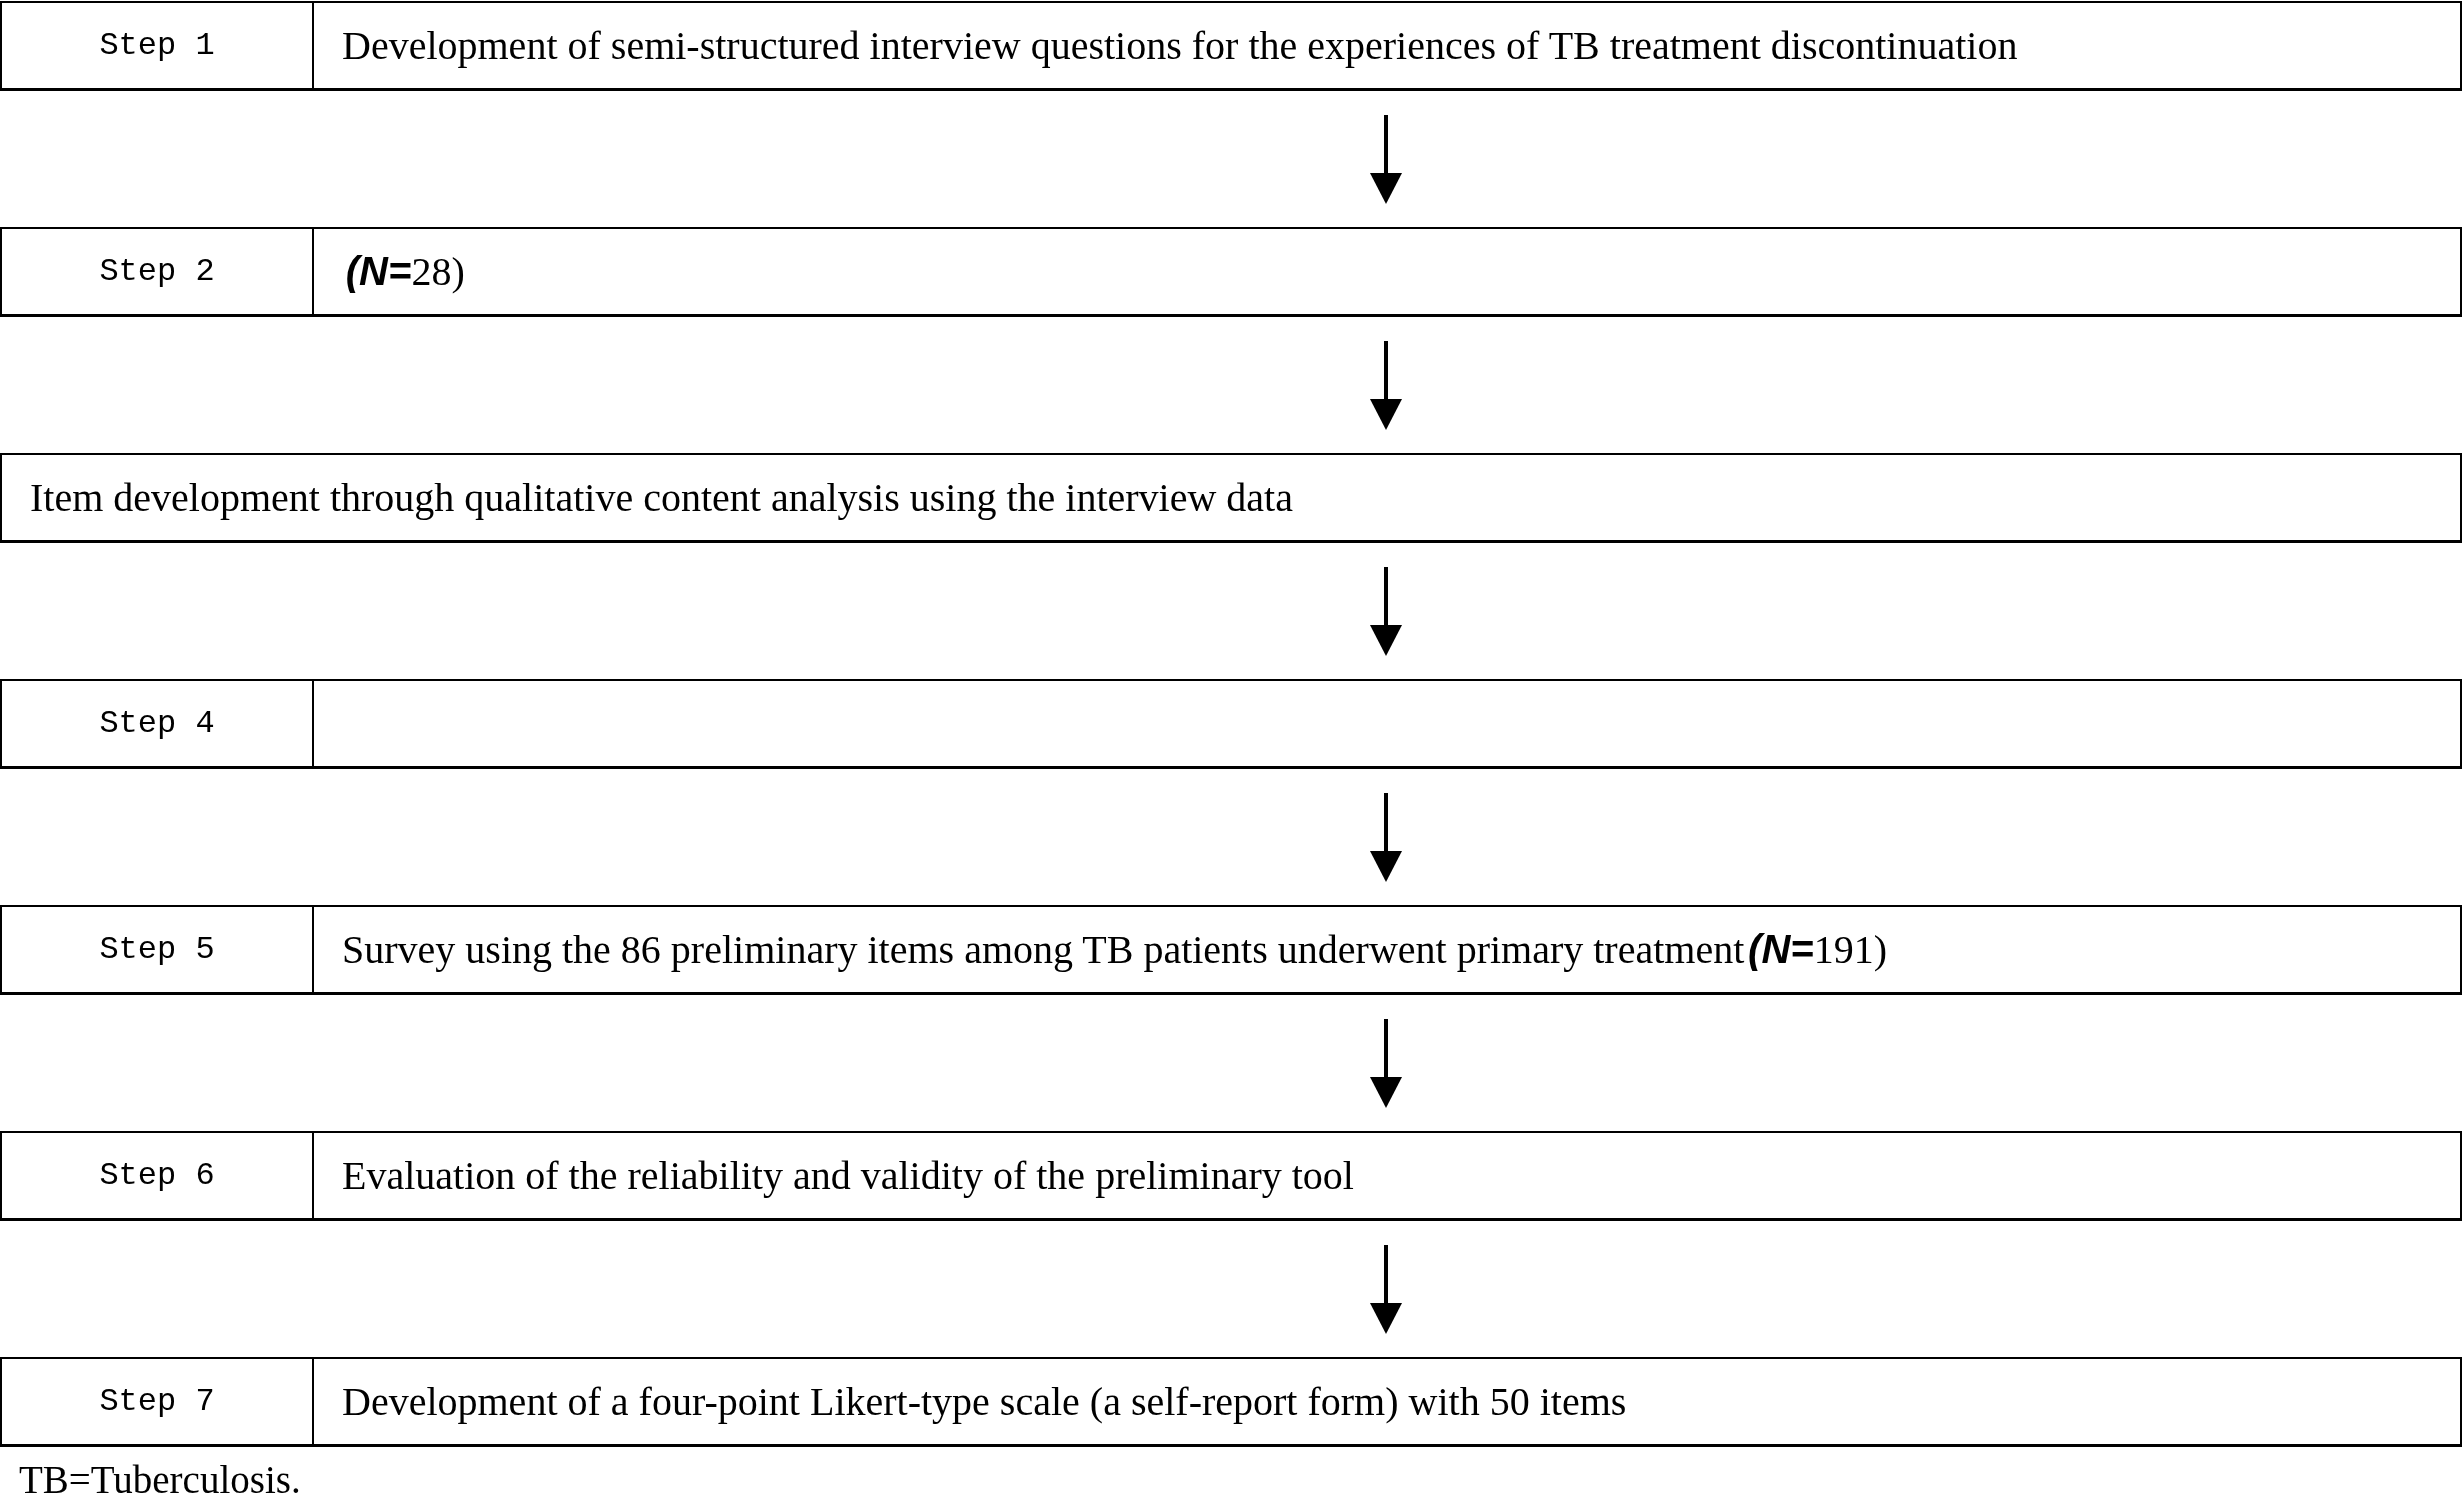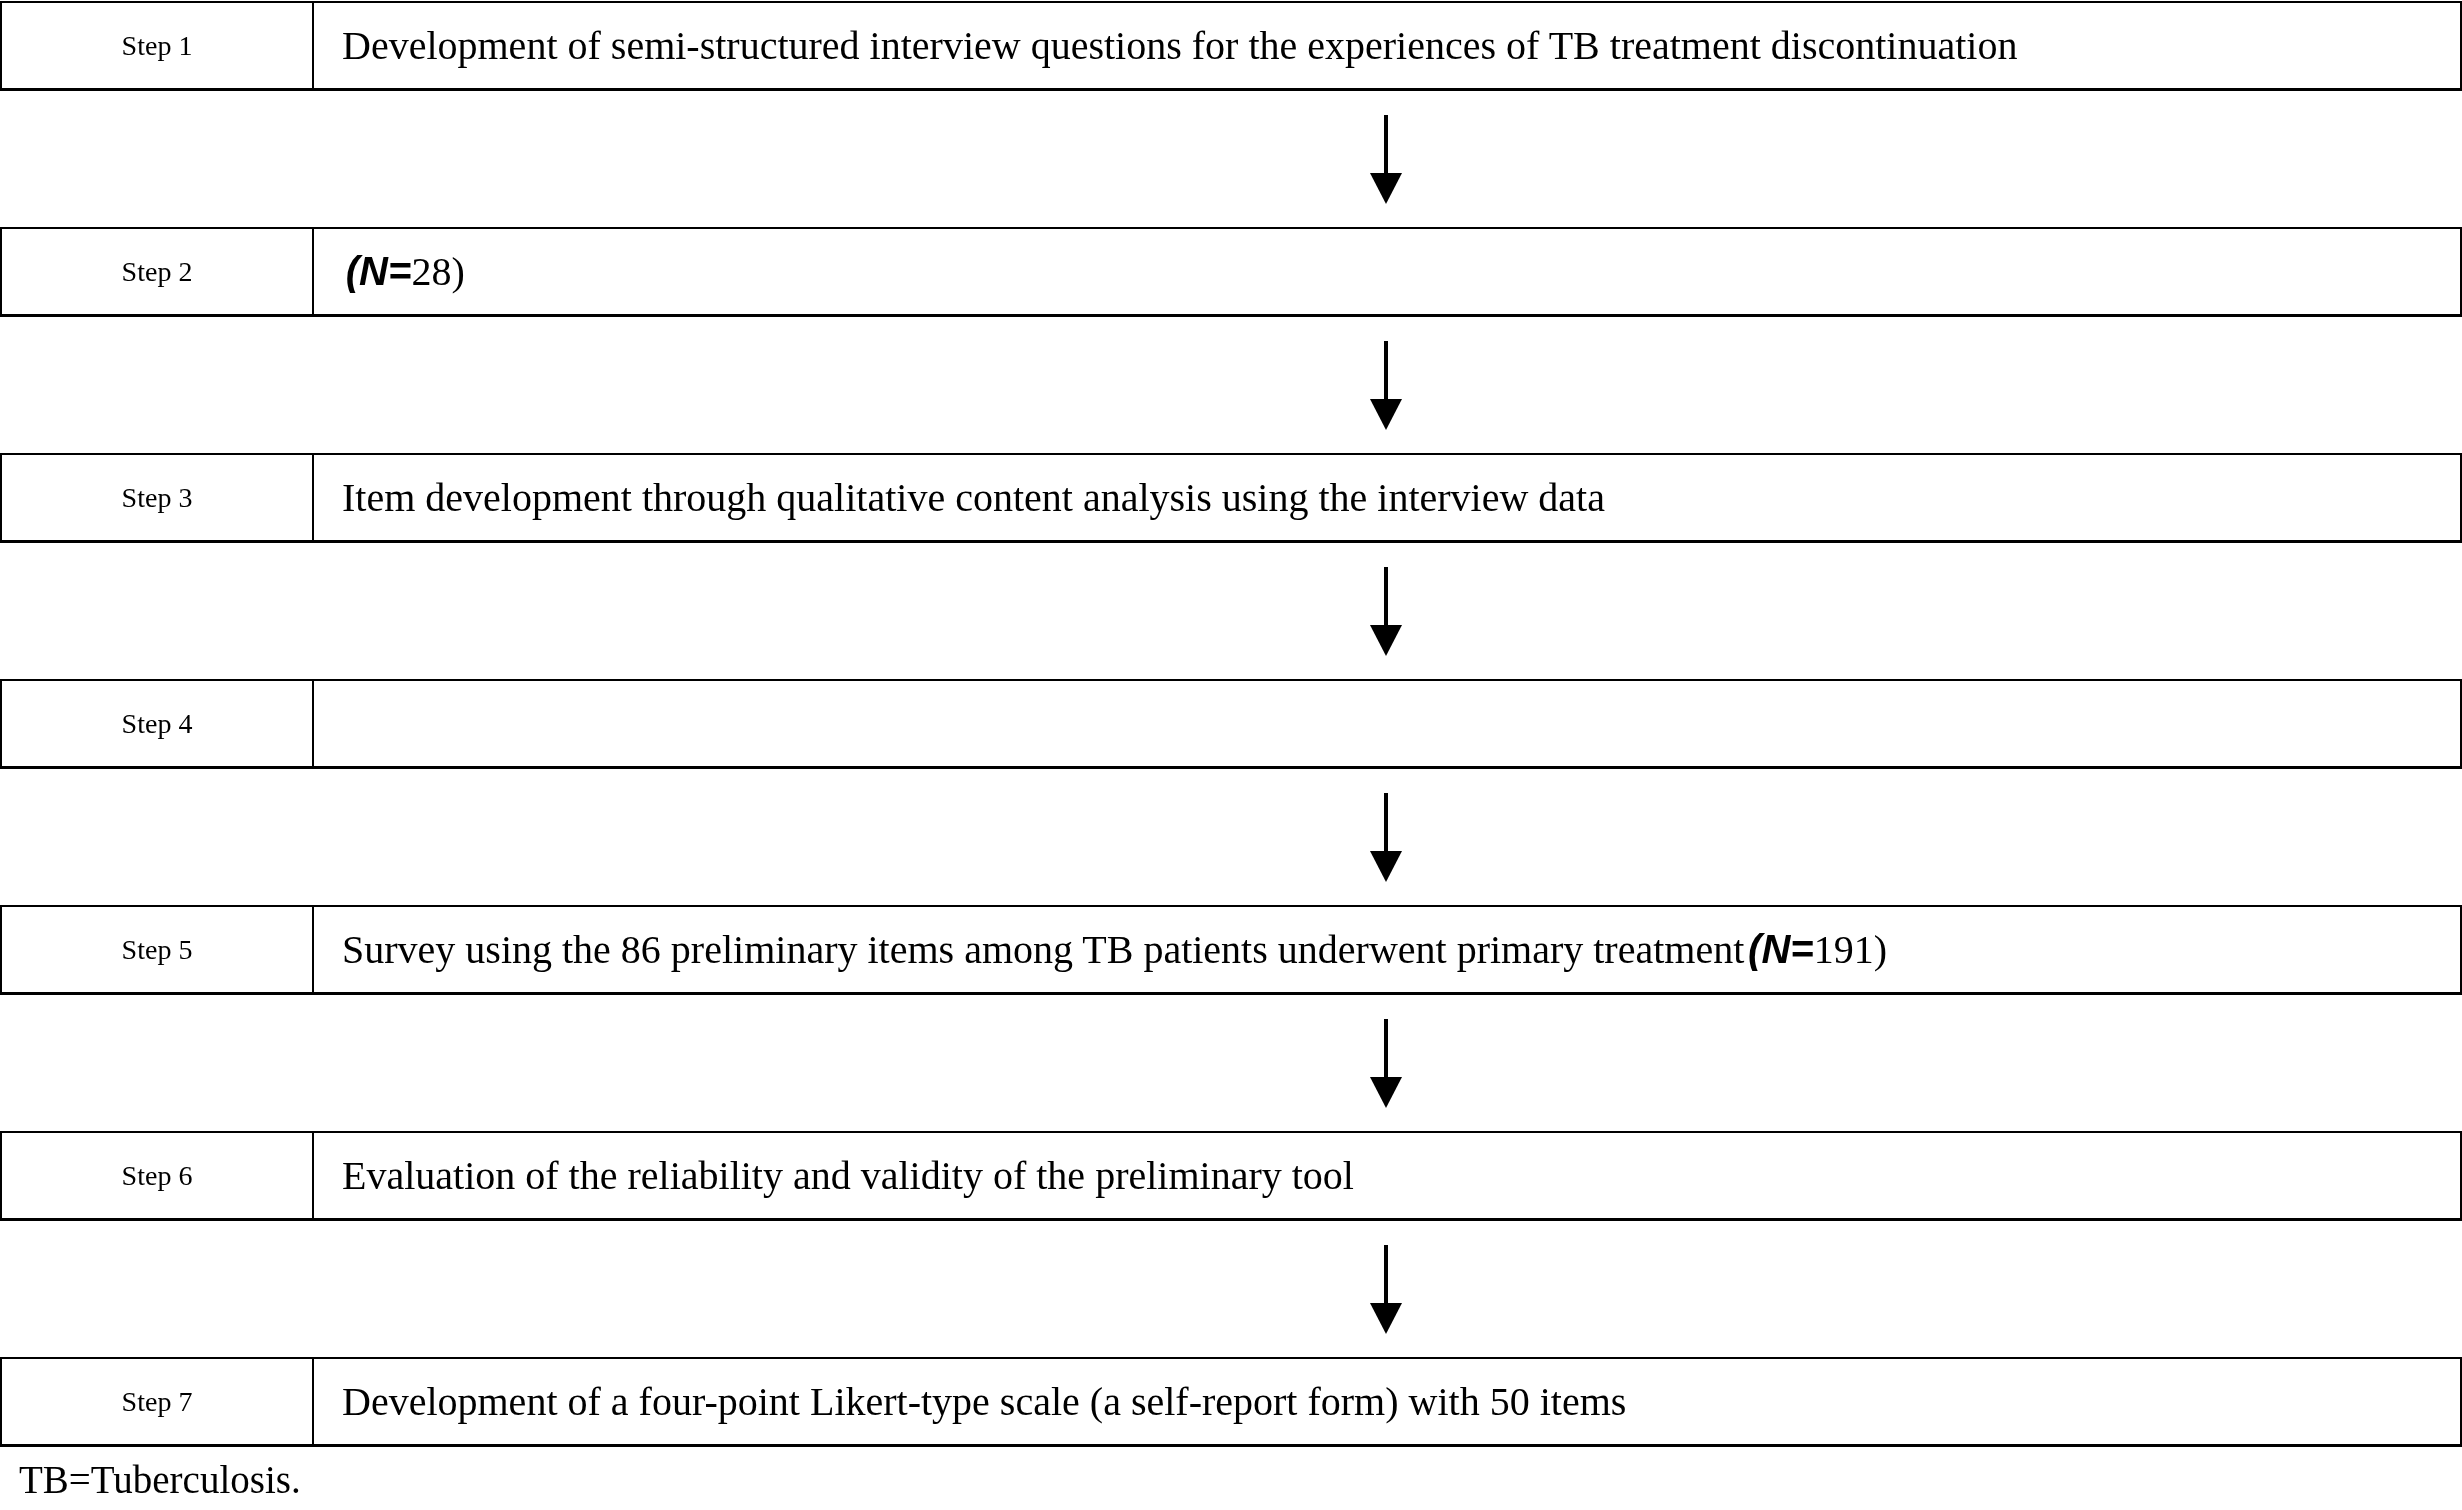--- a/index.html
+++ b/index.html
@@ -23,22 +23,23 @@
     border-bottom-width: 3.8px;
     background: #ffffff;
   }
   .step-label-cell {
     width: 312px;
     flex: 0 0 312px;
     border-right: 2.5px solid #000000;
     display: flex;
     align-items: center;
     justify-content: center;
-    font-size: 28px;
+    font-size: 32px;
     white-space: nowrap;
+    font-family: Liberation Mono, monospace;
   }
   .step-desc-cell {
     flex: 1 1 auto;
     display: flex;
     align-items: center;
     padding-left: 28px;
     padding-right: 10px;
     font-size: 40px;
     white-space: nowrap;
     overflow: hidden;
@@ -112,21 +113,20 @@
   </div>
 
   <div class="arrow-gap">
     <div class="arrow">
       <div class="arrow-stem"></div>
       <div class="arrow-head"></div>
     </div>
   </div>
 
   <div class="step-row">
-    <div class="step-label-cell">Step 3</div>
     <div class="step-desc-cell">
         <span>Item development through qualitative content analysis using the interview data</span>
         <span class="n-var"></span>
         <span></span>
       </div>
   </div>
 
   <div class="arrow-gap">
     <div class="arrow">
       <div class="arrow-stem"></div>

